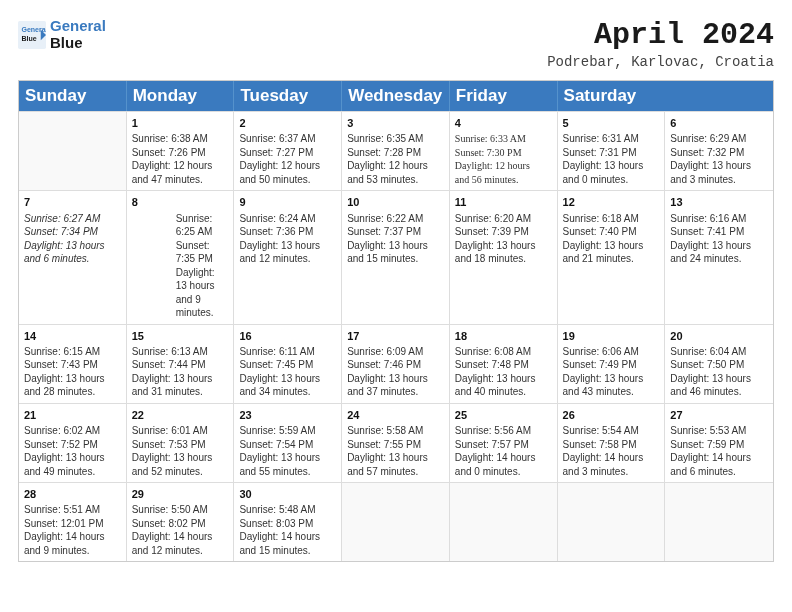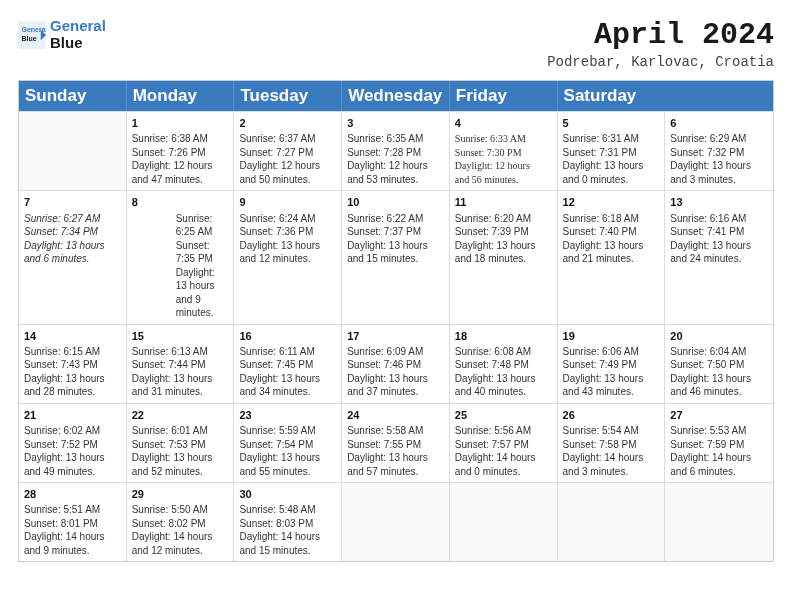--- a/index.html
+++ b/index.html
@@ -340,21 +340,21 @@
             <div class="day-info" style="white-space: pre-line;">Sunrise: 5:53 AM
 Sunset: 7:59 PM
 Daylight: 14 hours
 and 6 minutes.</div>
           </div>
         </div>
         <div class="cal-row">
           <div class="cal-cell">
             <span class="day-num">28</span>
             <div class="day-info" style="white-space: pre-line;">Sunrise: 5:51 AM
-Sunset: 8:01 PM
+Sunset: 12:01 PM
 Daylight: 14 hours
 and 9 minutes.</div>
           </div>
           <div class="cal-cell">
             <span class="day-num">29</span>
             <div class="day-info" style="white-space: pre-line;">Sunrise: 5:50 AM
 Sunset: 8:02 PM
 Daylight: 14 hours
 and 12 minutes.</div>
           </div>

